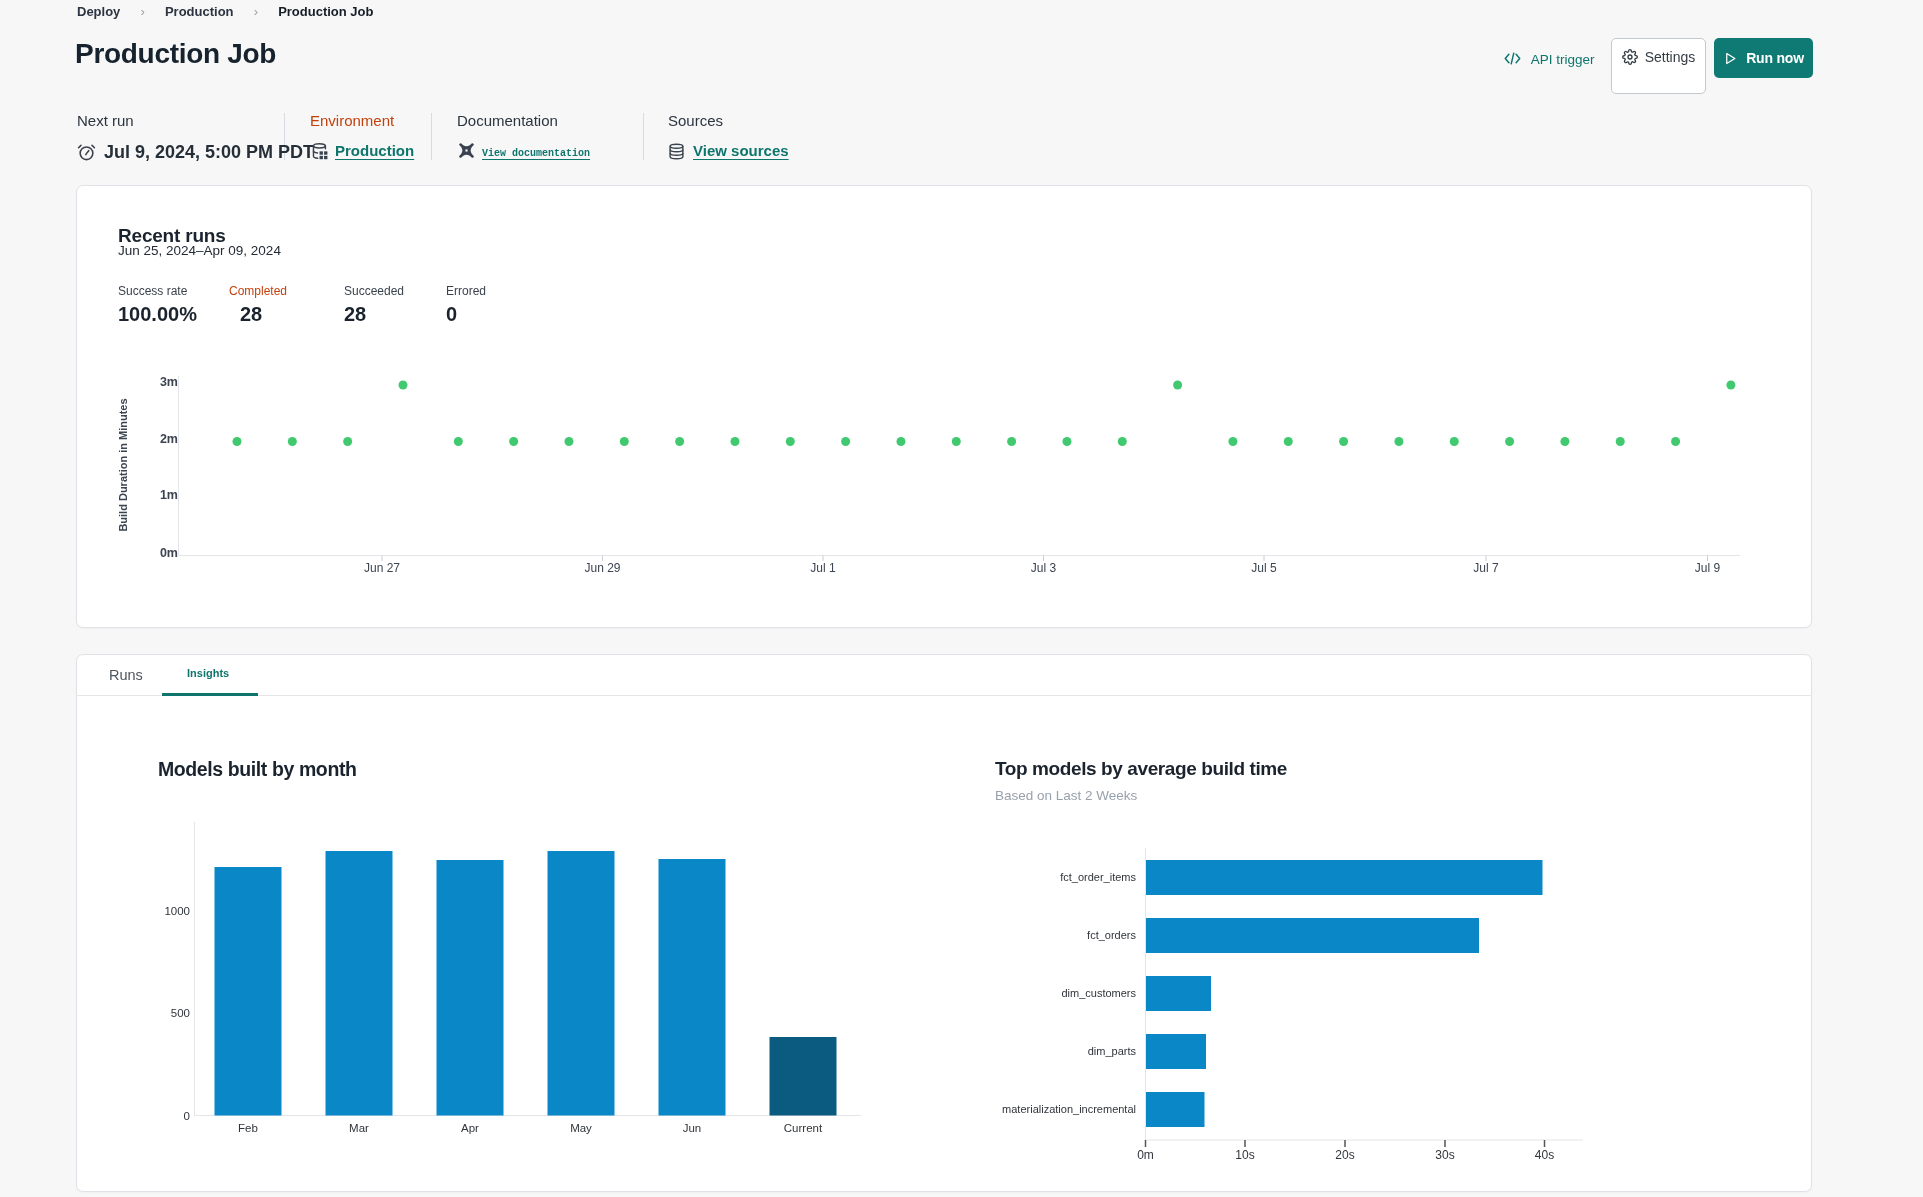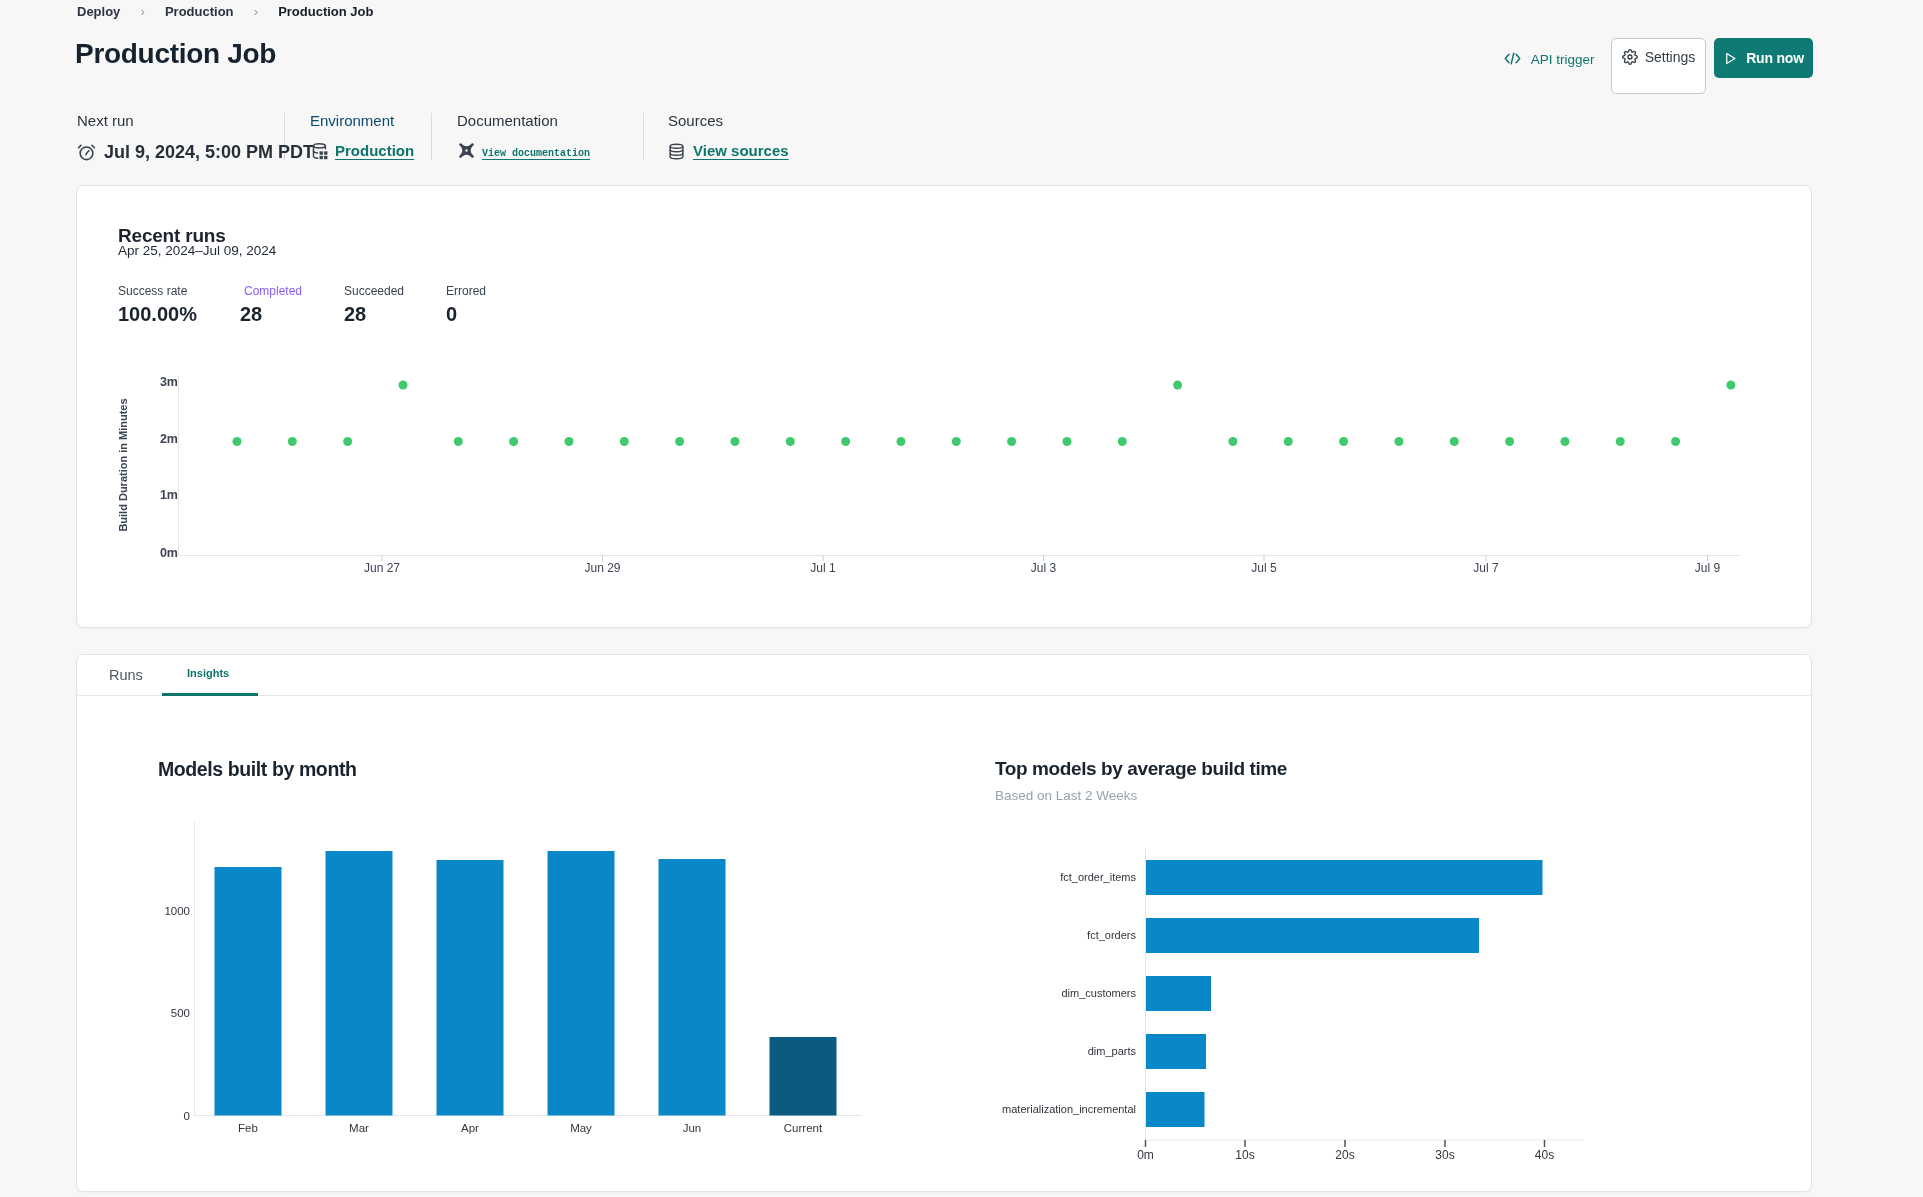--- a/index.html
+++ b/index.html
@@ -53,21 +53,21 @@
   <div class="abs" style="left:77px; top:112px; font-size:15px; color:#2b3540;">Next run</div>
   <div class="abs" style="left:77px; top:142px; font-size:18px; font-weight:700; color:#262f38;">
     <svg width="19" height="19" viewBox="0 0 24 24" style="vertical-align:-4px; margin-right:8px;" fill="none" stroke="#39424e" stroke-width="2" stroke-linecap="round" stroke-linejoin="round">
       <circle cx="12" cy="13" r="8"></circle>
       <path d="M11.2 14.6 L12.1 13.1 L14.8 9.7"></path>
       <path d="M5 3L2 6"></path>
         <path d="M19 3l3 3"></path>
     </svg>Jul 9, 2024, 5:00 PM PDT
   </div>
 
-  <div class="abs" style="left:310px; top:112px; font-size:15px; color:#0c4a6e;">Environment</div>
+  <div class="abs" style="left:310px; top:112px; font-size:15px; color:#c2410c;">Environment</div>
   <div class="abs" style="left:311px; top:142px; font-size:15px; font-weight:700;">
     <svg width="18" height="18" viewBox="0 0 16 16" style="vertical-align:-4px; margin-right:6px;" fill="none">
       <path d="M2.2 3.4 C2.2 2.3 4.7 1.5 7.5 1.5 C10.3 1.5 12.8 2.3 12.8 3.4 C12.8 4.5 10.3 5.3 7.5 5.3 C4.7 5.3 2.2 4.5 2.2 3.4 Z" stroke="#39424e" stroke-width="1.3"></path>
       <path d="M2.2 3.4 V12.6 C2.2 13.5 3.8 14.2 6 14.4" stroke="#39424e" stroke-width="1.3" stroke-linecap="round"></path>
       <path d="M12.8 3.4 V6" stroke="#39424e" stroke-width="1.3" stroke-linecap="round"></path>
       <path d="M2.2 8 C2.2 8.8 3.7 9.5 5.8 9.7" stroke="#39424e" stroke-width="1.3" stroke-linecap="round"></path>
       <rect x="7.6" y="8.3" width="3" height="3" fill="#39424e"></rect>
       <rect x="11.6" y="8.3" width="3" height="3" fill="#39424e"></rect>
       <rect x="7.6" y="12.3" width="3" height="3" fill="#39424e"></rect>
       <rect x="11.6" y="12.3" width="3" height="3" fill="#39424e"></rect>
@@ -87,25 +87,25 @@
     <svg width="17" height="17" viewBox="0 0 24 24" style="vertical-align:-3.5px; margin-right:8px;" fill="none" stroke="#39424e" stroke-width="2">
       <ellipse cx="12" cy="4.5" rx="9" ry="2.8"></ellipse>
       <path d="M3 4.5v15c0 1.55 4 2.8 9 2.8s9-1.25 9-2.8v-15"></path>
       <path d="M3 9.5c0 1.55 4 2.8 9 2.8s9-1.25 9-2.8"></path>
       <path d="M3 14.5c0 1.55 4 2.8 9 2.8s9-1.25 9-2.8"></path>
     </svg><a class="teal">View sources</a>
   </div>
 
   <div class="card" style="left:76px; top:185px; width:1736px; height:443px;"></div>
   <div class="abs" style="left:118px; top:213px; font-size:19px; font-weight:700; letter-spacing:-0.2px; color:#1b242e;margin-top:12px;">Recent runs</div>
-  <div class="abs" style="left:118px; top:243px; font-size:13.5px; color:#232c35;">Apr 25, 2024–Jul 09, 2024</div>
+  <div class="abs" style="left:118px; top:243px; font-size:13.5px; color:#232c35;">Jun 25, 2024–Apr 09, 2024</div>
 
   <div class="abs" style="left:118px; top:284px; font-size:12px; color:#39434e;">Success rate</div>
   <div class="abs" style="left:118px; top:303px; font-size:20px; font-weight:700; color:#1b242e;">100.00%</div>
-  <div class="abs" style="left:244px; top:284px; font-size:12px; color:#8b5cf6;">Completed</div>
+  <div class="abs" style="left:229px; top:284px; font-size:12px; color:#c2410c;">Completed</div>
   <div class="abs" style="left:240px; top:303px; font-size:20px; font-weight:700; color:#1b242e;">28</div>
   <div class="abs" style="left:344px; top:284px; font-size:12px; color:#39434e;">Succeeded</div>
   <div class="abs" style="left:344px; top:303px; font-size:20px; font-weight:700; color:#1b242e;">28</div>
   <div class="abs" style="left:446px; top:284px; font-size:12px; color:#39434e;">Errored</div>
   <div class="abs" style="left:446px; top:303px; font-size:20px; font-weight:700; color:#1b242e;">0</div>
 
   <div class="abs" style="left:90px; top:365px; width:1710px; height:215px;">
     <svg width="1710" height="215">
         <line x1="88.5" y1="11" x2="88.5" y2="190.5" stroke="#e3e5e8" stroke-width="1"></line>
         <line x1="88.5" y1="190.5" x2="1650" y2="190.5" stroke="#e3e5e8" stroke-width="1"></line>

